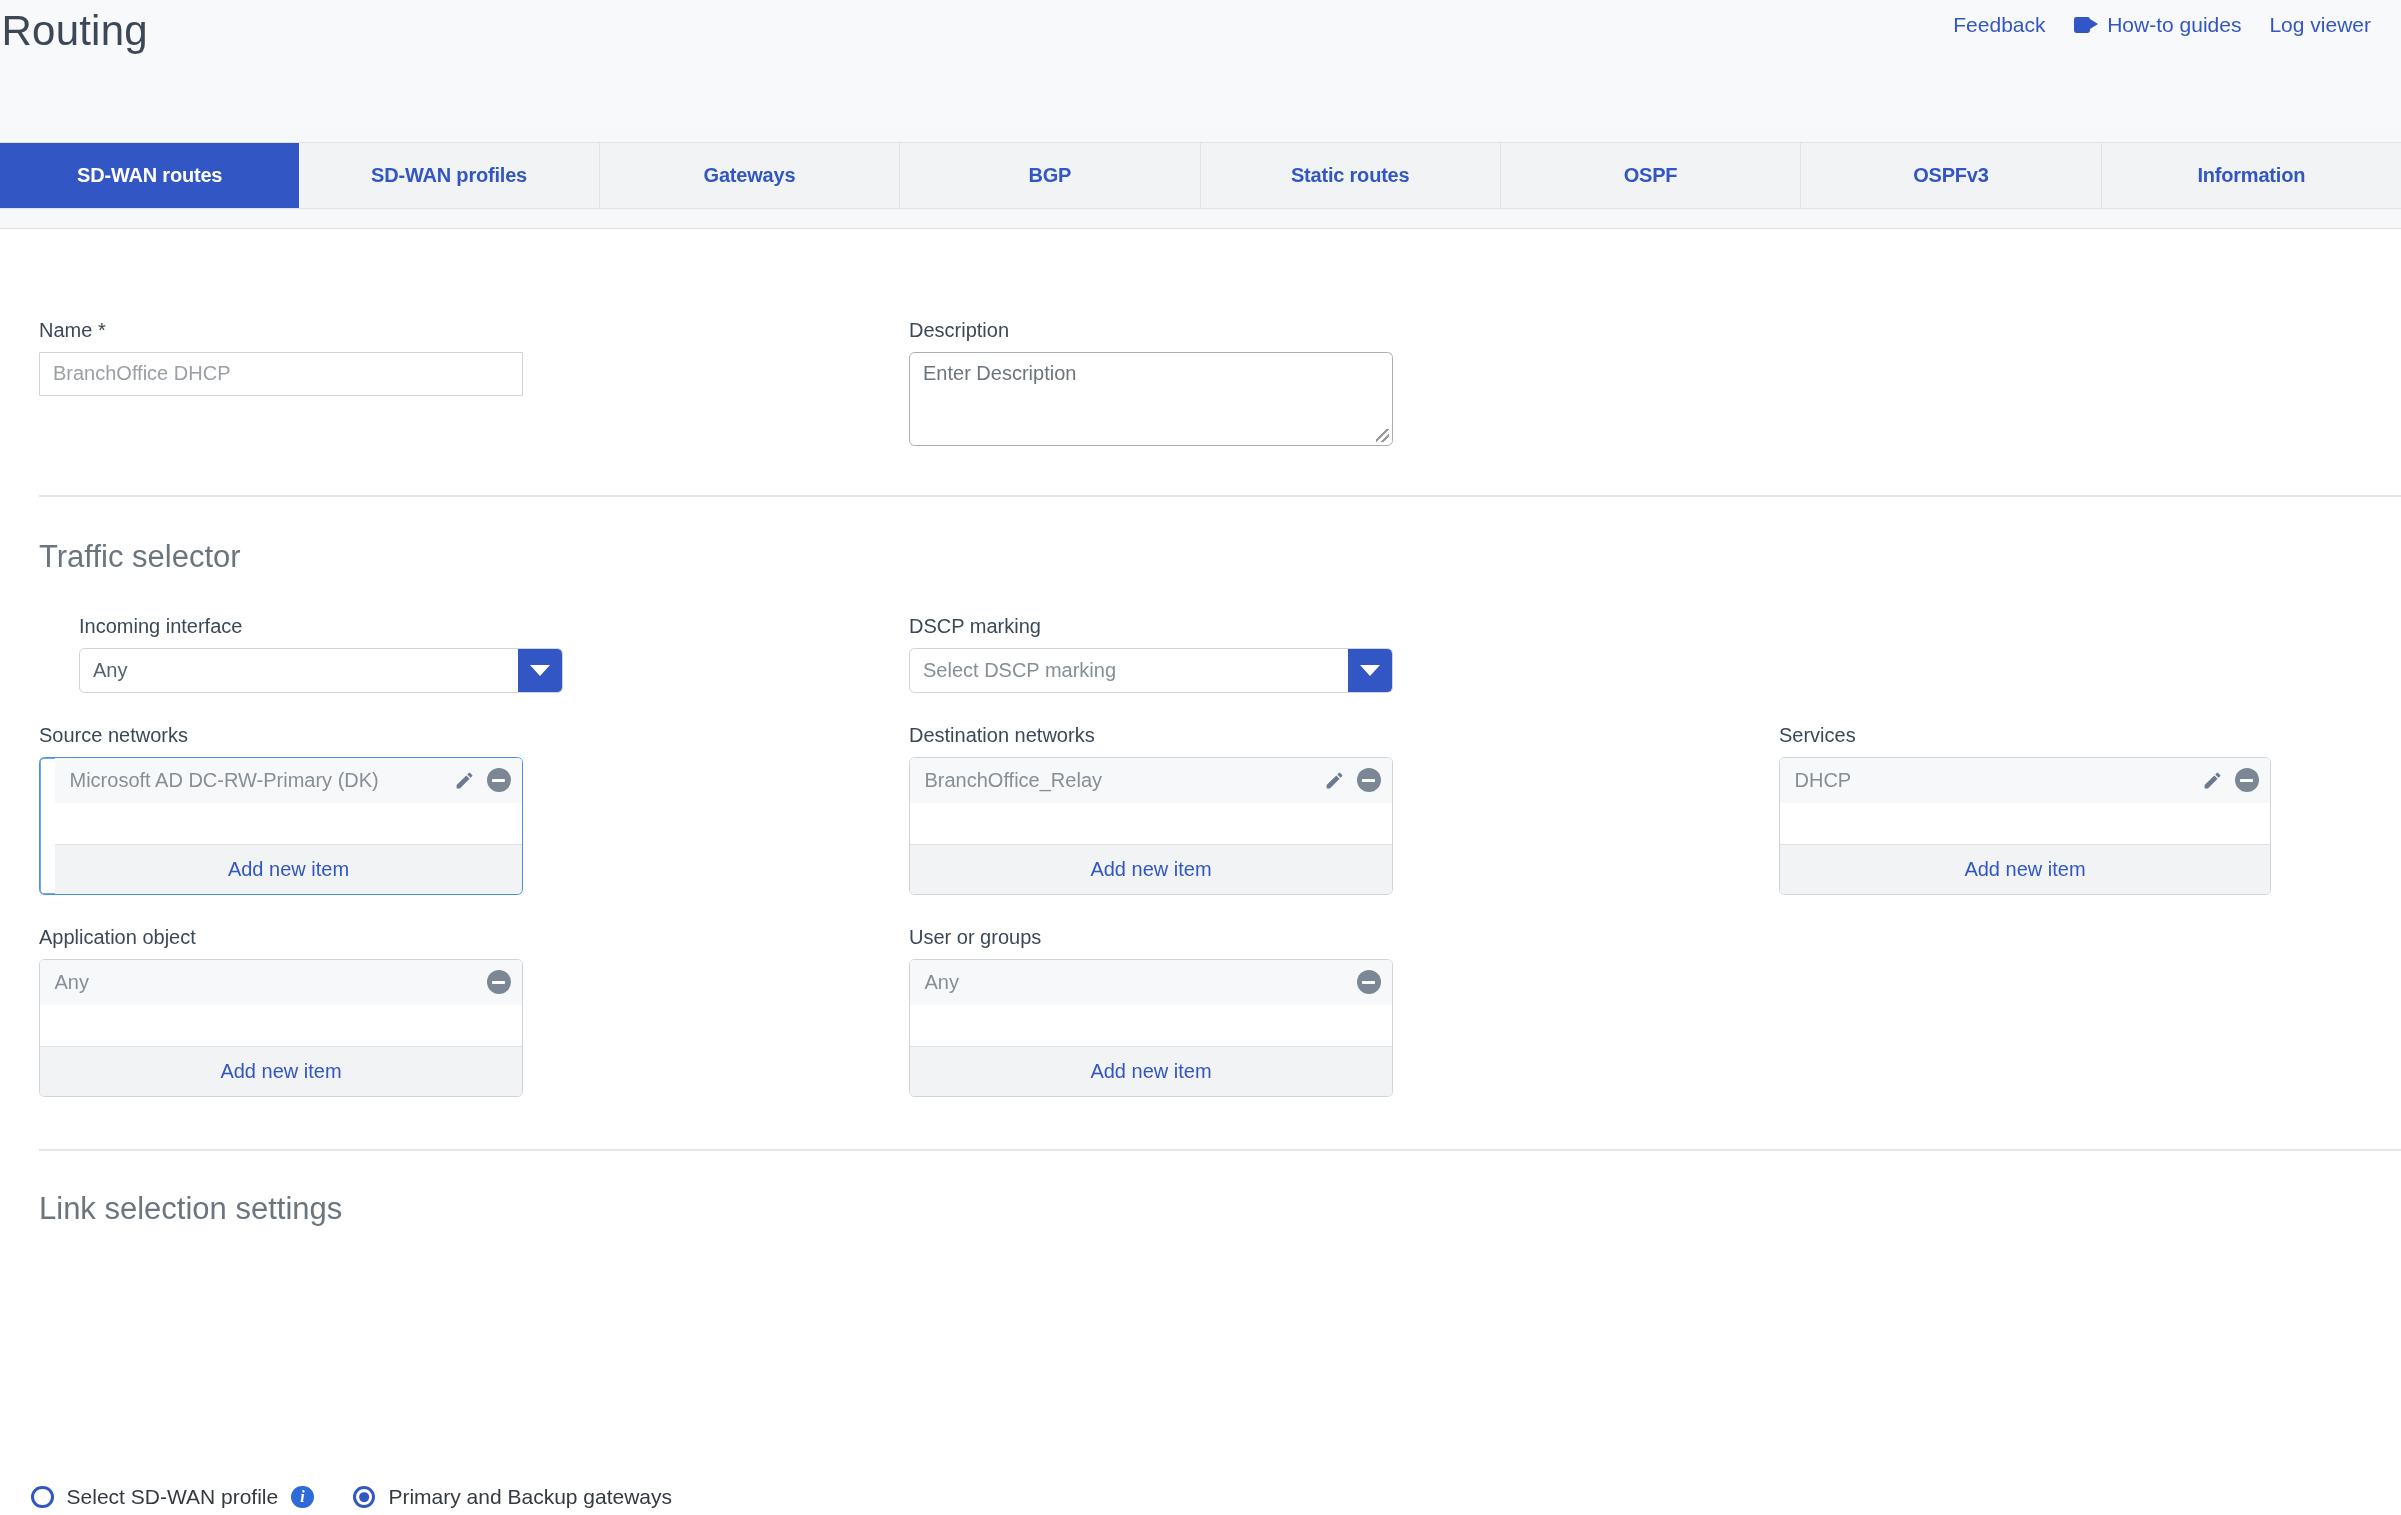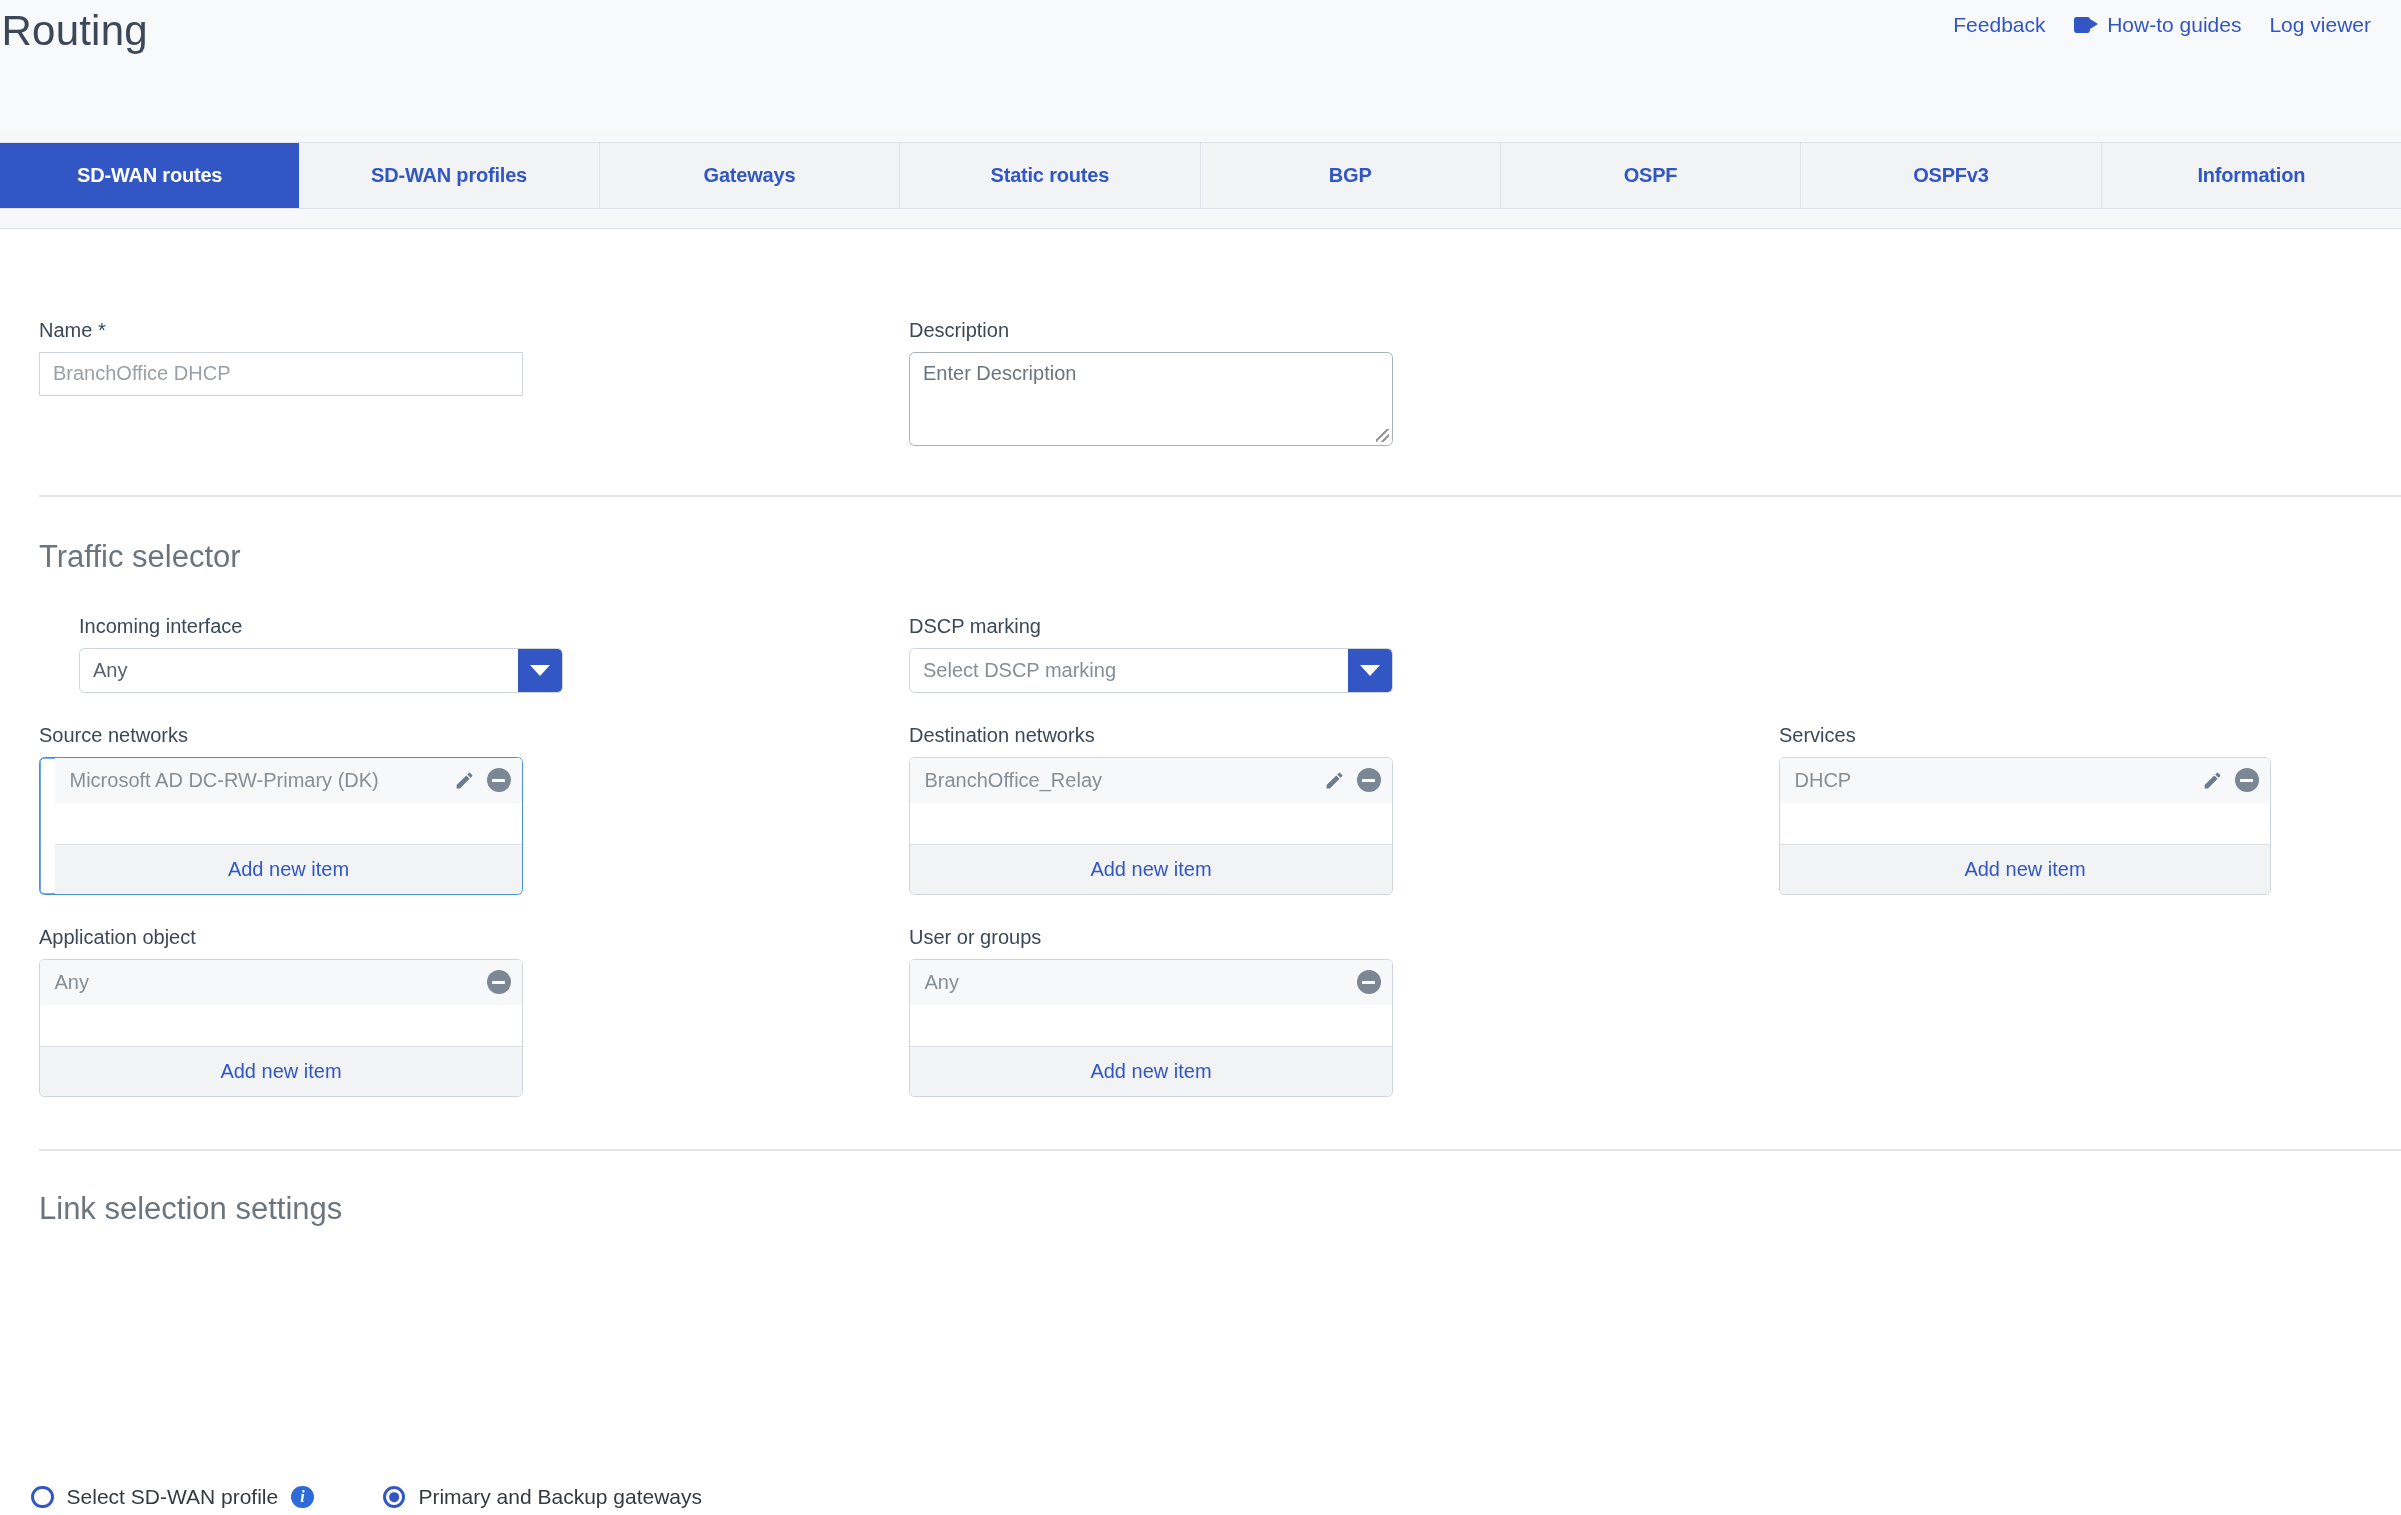--- a/index.html
+++ b/index.html
@@ -131,21 +131,21 @@
     display: flex; align-items: center; justify-content: center;
   }
   .icon-remove::after { content:""; width: 13px; height: 3.2px; background: #fff; border-radius: 0.8px; }
   .lb-add {
     height: 50px; background: #f1f3f5; border-top: 1.6px solid #dee2e6;
     display: flex; align-items: center; justify-content: center;
     font-size: 20px; color: #3256c3; cursor: pointer;
   }
 
   
-  .radio-row { position: absolute; display: flex; align-items: flex-end; gap: 69px; }
+  .radio-row { position: absolute; display: flex; align-items: flex-end; gap: 39px; }
   .radio-opt { display: flex; align-items: center; gap: 13px; cursor: pointer; font-size: 21px; color: #343a40; }
   .radio {
     width: 22.6px; height: 22.6px; border-radius: 50%; border: 3.2px solid #3256c3;
     background: #fff; flex: none; position: relative;
   }
   .radio.checked::after {
     content:""; position:absolute; left:50%; top:50%; transform:translate(-50%,-50%);
     width: 9.7px; height: 9.7px; border-radius: 50%; background: #3256c3;
   }
   .info-icon {
@@ -173,22 +173,22 @@
       <div class="hlink">
         <span>Log viewer</span>
       </div>
     </div>
   </div>
 
   <div class="tabbar">
     <div class="tab active">SD-WAN routes</div>
     <div class="tab">SD-WAN profiles</div>
     <div class="tab">Gateways</div>
+    <div class="tab">BGP</div>
     <div class="tab">Static routes</div>
-    <div class="tab">BGP</div>
     <div class="tab">OSPF</div>
     <div class="tab">OSPFv3</div>
     <div class="tab">Information</div>
   </div>
 
   <div class="content">
   <div class="inner">
 
     <div class="col1" style="top:90px;">
       <div class="field-label">Name *</div>

